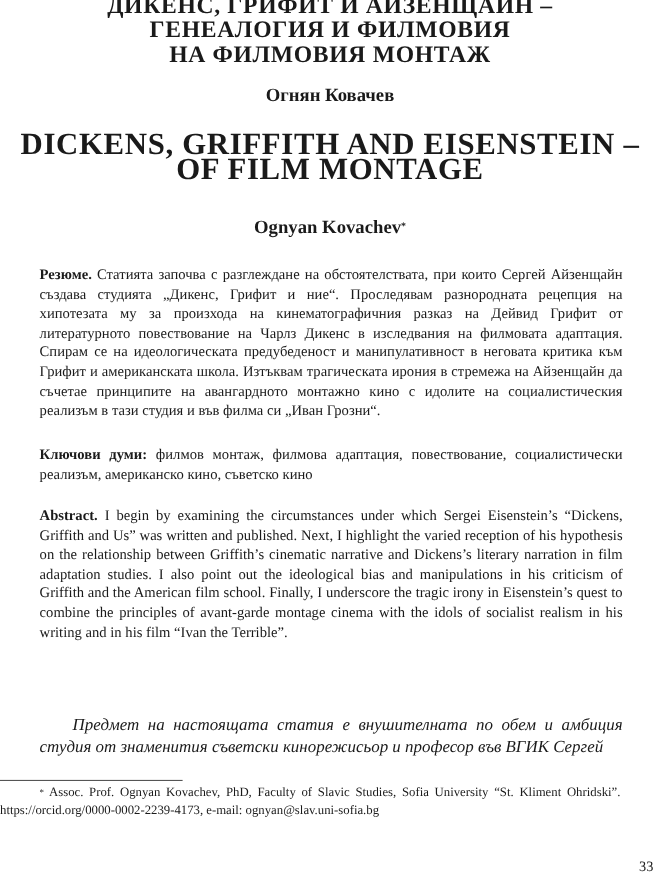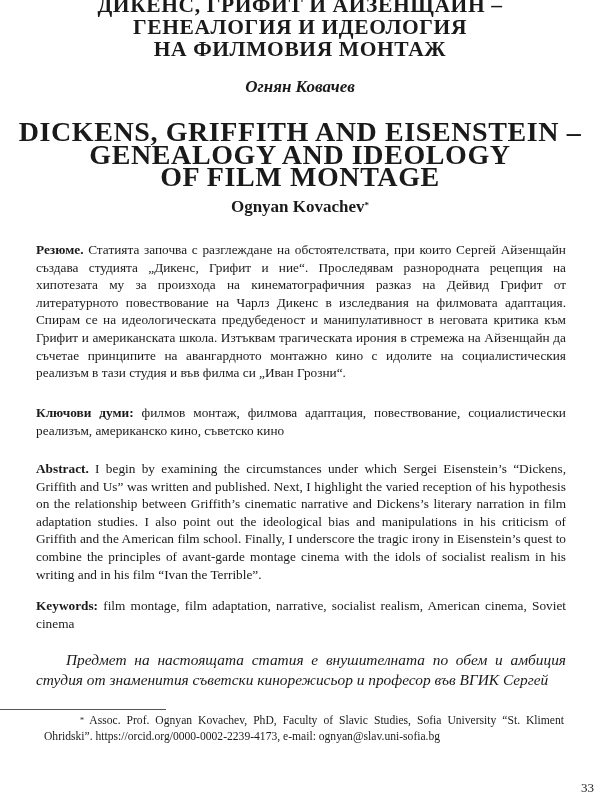--- a/index.html
+++ b/index.html
@@ -5,79 +5,75 @@
     html, body { margin: 0; padding: 0; }
     body {
       width: 600px; height: 800px; overflow: hidden;
       background: #ffffff; color: #1a1a1a;
       font-family: "Liberation Serif", "DejaVu Serif", serif;
       position: relative;
     }
     .page { position: absolute; left: 0; top: 0; width: 600px; height: 800px; }
     .title-block { position: absolute; left: 0; width: 600px; text-align: center; font-weight: bold; }
     .bg-title { top: -6px; font-size: 21.5px; line-height: 22px; letter-spacing: 0.6px; }
-    .bg-author { top: 77px; font-size: 17px; line-height: 20px; font-style: italic; }
+    .bg-author { top: 77px; font-size: 17px; line-height: 20px; }
     .en-title { top: 121px; font-size: 28px; line-height: 22.5px; letter-spacing: 0.6px; }
     .en-author { top: 197px; font-size: 17px; line-height: 20px; }
     .en-author sup { font-size: 9px; vertical-align: top; position: relative; top: -2px; }
     .title-line { display: block; white-space: nowrap; }
 
     .abstract { position: absolute; left: 36px; width: 530px; font-size: 13.3px; line-height: 17.6px; text-align: justify; }
     .abstract .label { font-weight: bold; }
     .resume { top: 241px; }
     .kw-bg { top: 404px; }
     .abstract-en { top: 460px; }
     .kw-en { top: 597px; }
 
     .body-text { position: absolute; left: 36px; top: 650px; width: 530px; font-size: 15.4px; line-height: 20px; text-align: justify; text-indent: 30px; font-style: italic; }
 
     .fn-rule { position: absolute; left: 0; top: 709px; width: 166px; height: 1px; background: #555; }
     .footnote { position: absolute; left: 0; top: 713px; width: 564px; font-size: 11.6px; line-height: 15.5px; text-align: justify; }
-    .footnote .fn-first { text-indent: 36px; margin-left: 44px; }
+    .footnote .fn-first { text-indent: 36px; }
     .footnote sup { font-size: 8px; vertical-align: top; }
     .page-number { position: absolute; right: 6px; top: 780px; font-size: 13px; }
   </style>
 </head>
 <body>
 
 <div class="page">
 
   <div class="title-block bg-title">
     <span class="title-line">ДИКЕНС, ГРИФИТ И АЙЗЕНЩАЙН –</span>
-    <span class="title-line">ГЕНЕАЛОГИЯ И ИДЕОЛОГИЯ</span>
+    <span class="title-line">ГЕНЕАЛОГИЯ И ФИЛМОВИЯ</span>
     <span class="title-line">НА ФИЛМОВИЯ МОНТАЖ</span>
   </div>
 
   <div class="title-block bg-author">Огнян Ковачев</div>
 
   <div class="title-block en-title">
     <span class="title-line">DICKENS, GRIFFITH AND EISENSTEIN –</span>
-    <span class="title-line">GENEALOGY AND IDEOLOGY</span>
     <span class="title-line">OF FILM MONTAGE</span>
   </div>
 
   <div class="title-block en-author">
     <span>Ognyan Kovachev</span><sup>*</sup>
   </div>
 
   <div class="abstract resume">
     <span class="label">Резюме.</span><span> Статията започва с разглеждане на обстоятелствата, при които Сергей Айзенщайн създава студията „Дикенс, Грифит и ние“. Проследявам разнородната рецепция на хипотезата му за произхода на кинематографичния разказ на Дейвид Грифит от литературното повествование на Чарлз Дикенс в изследвания на филмовата адаптация. Спирам се на идеологическата предубеденост и манипулативност в неговата критика към Грифит и американската школа. Изтъквам трагическата ирония в стремежа на Айзенщайн да съчетае принципите на авангардното монтажно кино с идолите на социалистическия реализъм в тази студия и във филма си „Иван Грозни“.</span>
   </div>
 
   <div class="abstract kw-bg">
     <span class="label">Ключови думи:</span><span> филмов монтаж, филмова адаптация, повествование, социалистически реализъм, американско кино, съветско кино</span>
   </div>
 
   <div class="abstract abstract-en">
     <span class="label">Abstract.</span><span> I begin by examining the circumstances under which Sergei Eisenstein’s “Dickens, Griffith and Us” was written and published. Next, I highlight the varied reception of his hypothesis on the relationship between Griffith’s cinematic narrative and Dickens’s literary narration in film adaptation studies. I also point out the ideological bias and manipulations in his criticism of Griffith and the American film school. Finally, I underscore the tragic irony in Eisenstein’s quest to combine the principles of avant-garde montage cinema with the idols of socialist realism in his writing and in his film “Ivan the Terrible”.</span>
   </div>
 
-  <div class="abstract kw-en">
-    <span class="label">Keywords:</span><span> film montage, film adaptation, narrative, socialist realism, American cinema, Soviet cinema</span>
-  </div>
 
   <div class="body-text">Предмет на настоящата статия е внушителната по обем и амбиция студия от знаменития съветски кинорежисьор и професор във ВГИК Сергей</div>
 
   <div class="fn-rule"></div>
 
   <div class="footnote">
     <div class="fn-first"><sup>*</sup><span> Assoc. Prof. Ognyan Kovachev, PhD, Faculty of Slavic Studies, Sofia University “St. Kliment Ohridski”. https://orcid.org/0000-0002-2239-4173, e-mail: ognyan@slav.uni-sofia.bg</span></div>
   </div>
 
   <div class="page-number">33</div>

